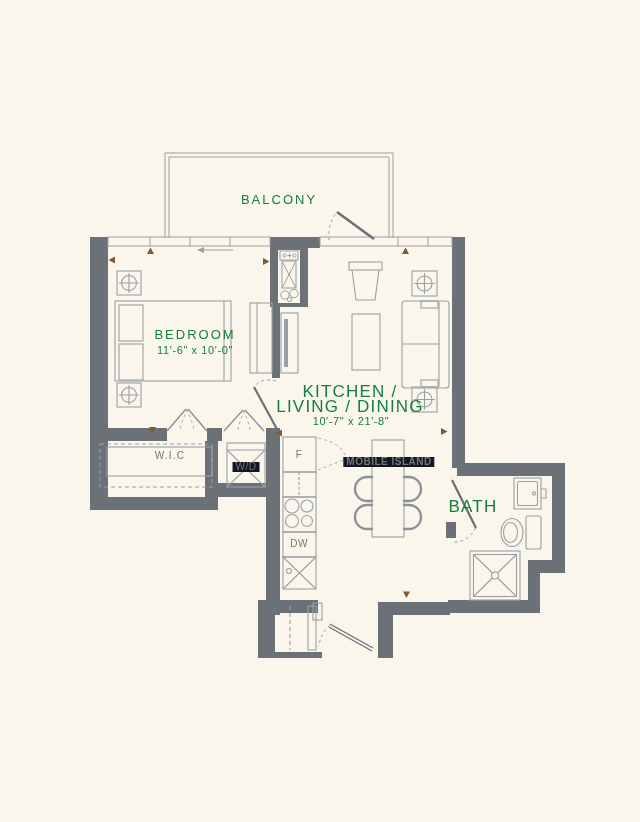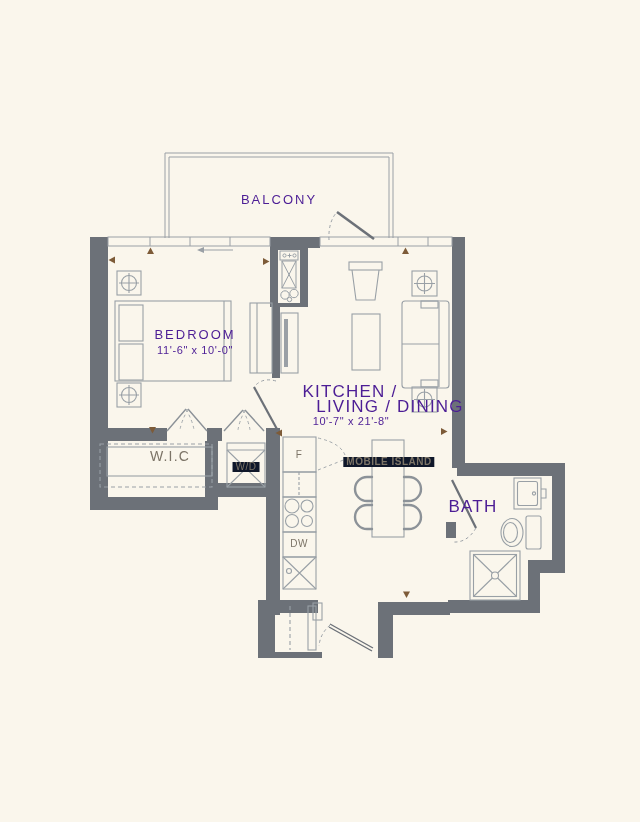--- a/index.html
+++ b/index.html
@@ -1,23 +1,23 @@
 <!DOCTYPE html>
 <html><head>
 <meta charset="utf-8">
 <style>
   html,body{margin:0;padding:0;}
   body{width:640px;height:822px;background:#FAF6EC;font-family:"Liberation Sans",sans-serif;}
   .plan{position:relative;width:640px;height:822px;background:#FAF6EC;overflow:hidden;}
   .plan svg{position:absolute;left:0;top:0;}
-  .lbl{position:absolute;transform:translate(-50%,-50%);color:#4c1d95;font-size:13px;
+  .lbl{position:absolute;transform:translate(-50%,-50%);color:#15803d;font-size:13px;
        letter-spacing:2px;white-space:nowrap;line-height:1;}
   .lbl.dims{font-size:11px;letter-spacing:0.6px;}
   .lbl.room2{font-size:17px;letter-spacing:1.2px;}
-  .lbl.small{font-size:14px;letter-spacing:1.2px;color:#7C7467;}
+  .lbl.small{font-size:10px;letter-spacing:1.2px;color:#7C7467;}
   .lbl.tiny{font-size:10px;letter-spacing:0.5px;color:#7C7467;}
   .lbl.halo{background:#0f172a;padding:0 3px;}
 </style>
 </head>
 <body>
 
 <div class="plan">
 
 <svg width="640" height="822" viewBox="0 0 640 822">
 
@@ -219,21 +219,21 @@
     <polygon points="282,429.5 282,436.5 275.5,433"></polygon>
     <polygon points="441,428 441,435 447.5,431.5"></polygon>
     <polygon points="403,591.5 410,591.5 406.5,598"></polygon>
   </g>
 </svg>
 
   <div class="lbl" style="left:279px;top:199px;">BALCONY</div>
   <div class="lbl" style="left:195px;top:334px;">BEDROOM</div>
   <div class="lbl dims" style="left:195px;top:350px;">11'-6" x 10'-0"</div>
   <div class="lbl room2" style="left:350px;top:391px;">KITCHEN /</div>
-  <div class="lbl room2" style="left:350px;top:406px;margin-left:40px;">LIVING / DINING</div>
+  <div class="lbl room2" style="left:350px;top:406px;">LIVING / DINING</div>
   <div class="lbl dims" style="left:351px;top:421px;">10'-7" x 21'-8"</div>
   <div class="lbl small" style="left:170px;top:456px;">W.I.C</div>
   <div class="lbl tiny halo" style="left:246px;top:467px;">W/D</div>
   <div class="lbl tiny" style="left:299px;top:455px;">F</div>
   <div class="lbl tiny" style="left:299px;top:544px;">DW</div>
   <div class="lbl tiny halo" style="left:389px;top:462px;font-weight:bold;">MOBILE ISLAND</div>
   <div class="lbl room2" style="left:473px;top:506px;">BATH</div>
 </div>
 
 </body></html>

